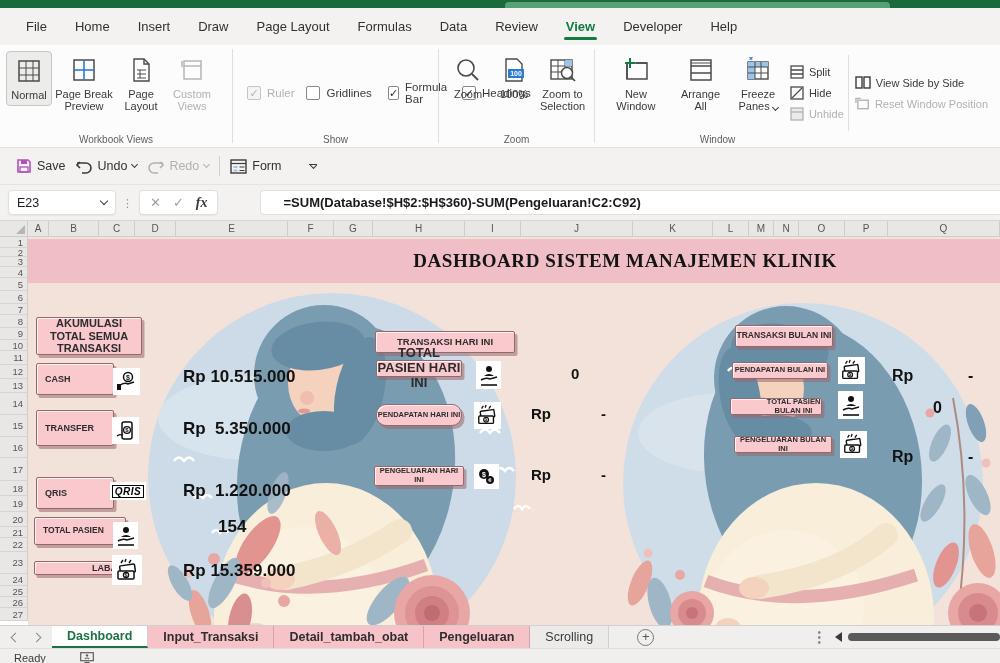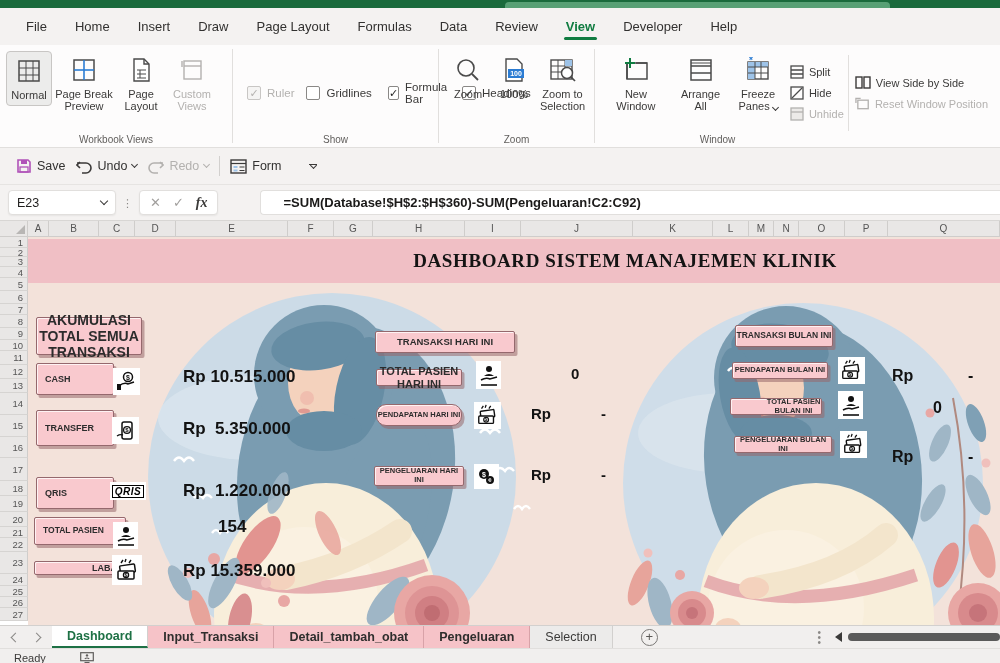--- a/index.html
+++ b/index.html
@@ -491,21 +491,21 @@
         <path d="M 468 188 q 4 -6 9 0 q 4 -6 9 0"></path>
         <path d="M 486 226 q 4 -6 8 0 q 4 -6 8 0"></path>
         <path d="M 700 88 q 4 -6 9 0 q 4 -6 9 0"></path>
       </g>
     </svg>
 
     <div class="titleband">
       <div class="bigtitle">DASHBOARD SISTEM MANAJEMEN KLINIK</div>
     </div>
 
-    <div class="pbtn" style="left:8px;top:80px;width:106px;height:38px;font-size:14px;padding:2px;">
+    <div class="pbtn" style="left:8px;top:80px;width:106px;height:38px;font-size:11px;padding:2px;">
         <span>AKUMULASI TOTAL SEMUA TRANSAKSI</span>
       </div>
 
     <div class="pbtn" style="left:8px;top:126px;width:78px;height:32px;font-size:9px;justify-content:flex-start;padding-left:8px;">
         <span>CASH</span>
       </div>
     <div class="itile" style="left:85px;top:131px;width:27px;height:27px;">
       <svg width="22" height="22" viewBox="0 0 22 22">
           <circle cx="12" cy="6" r="4.5" fill="none" stroke="#111" stroke-width="1.5"></circle>
           <text x="12" y="8.6" font-size="7" text-anchor="middle" fill="#111" font-weight="bold">$</text>
@@ -560,21 +560,21 @@
           <circle cx="11" cy="17" r="2.6" fill="none" stroke="#111" stroke-width="1.3"></circle>
           <text x="11" y="19" font-size="5" text-anchor="middle" fill="#111" font-weight="bold">$</text>
         </svg>
     </div>
     <div class="val" style="left:155px;top:324px;font-size:17px;">Rp 15.359.000</div>
 
     <div class="pbtn" style="left:347px;top:94px;width:140px;height:22px;font-size:9.5px;">
         <span>TRANSAKSI HARI INI</span>
       </div>
 
-    <div class="pbtn" style="left:348px;top:132px;width:86px;height:17px;font-size:11px;">
+    <div class="pbtn" style="left:348px;top:123px;width:86px;height:17px;font-size:13px;">
         <span>TOTAL PASIEN HARI INI</span>
       </div>
     <div class="itile" style="left:448px;top:124px;width:25px;height:28px;">
       <svg width="20" height="23" viewBox="0 0 20 23">
           <circle cx="10" cy="5" r="3" fill="#111"></circle>
           <path d="M5 12q5-4 10 0" fill="#111"></path>
           <path d="M2 16q5-3 9-1l7-2" fill="none" stroke="#111" stroke-width="1.5"></path>
           <path d="M2 21h16" stroke="#111" stroke-width="1.6"></path>
         </svg>
     </div>
@@ -660,21 +660,21 @@
 
 <div class="sheetbar">
   <div class="snav">
     <span class="arr l"></span>
     <span class="arr r"></span>
   </div>
   <div class="stab active">Dashboard</div>
   <div class="stab pink">Input_Transaksi</div>
   <div class="stab pink">Detail_tambah_obat</div>
   <div class="stab pink">Pengeluaran</div>
-  <div class="stab plain">Selection</div>
+  <div class="stab plain">Scrolling</div>
   <div class="addsheet">+</div>
   <div class="hgrip">•<br>•<br>•</div>
   <div class="harrow"></div>
   <div class="hthumb"></div>
 </div>
 
 <div class="statusbar">
   <span>Ready</span>
   <svg width="14" height="11" viewBox="0 0 14 11">
       <rect x="0.7" y="0.7" width="12.6" height="8" fill="none" stroke="#605e5c" stroke-width="1.2"></rect>

